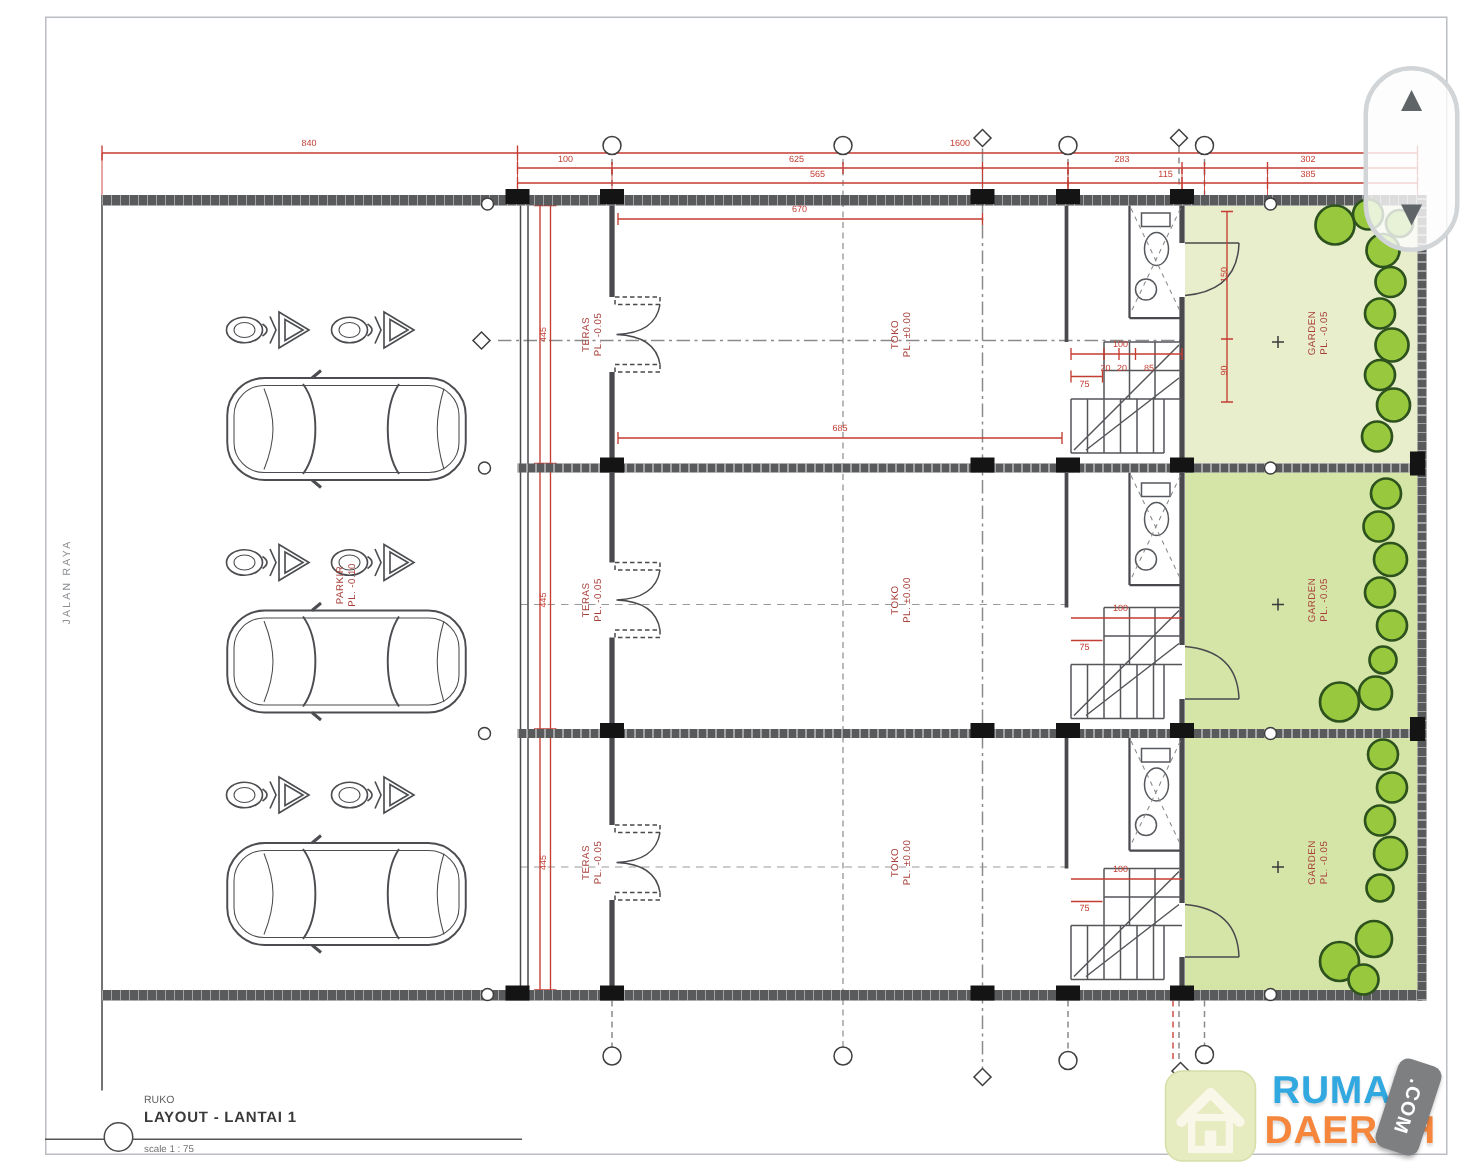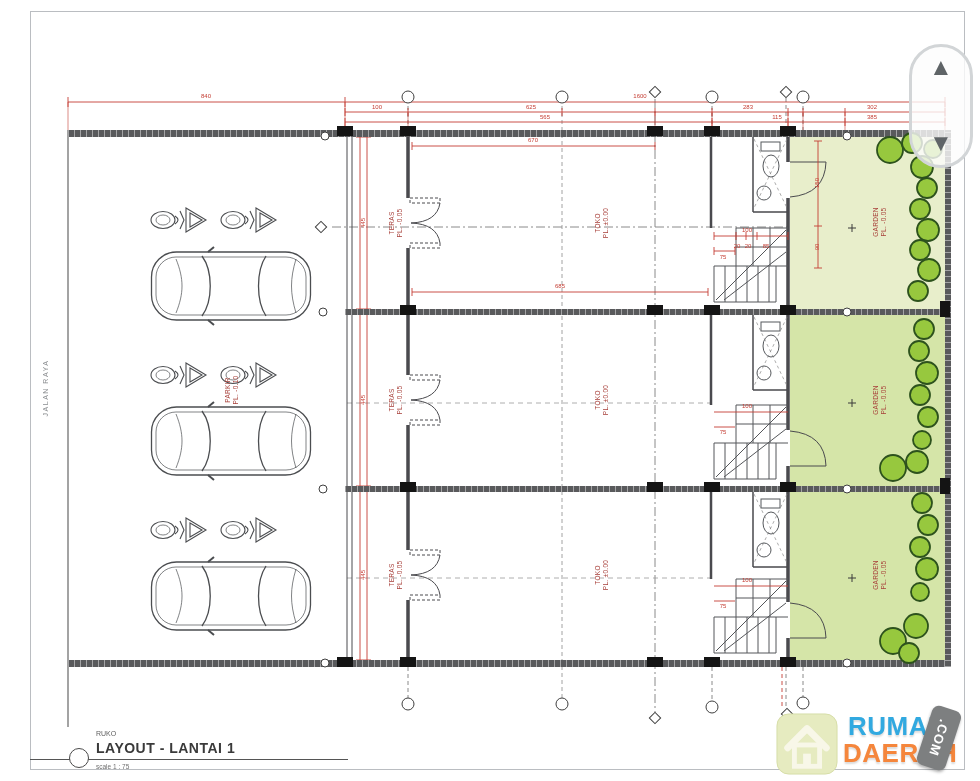--- a/index.html
+++ b/index.html
@@ -33,21 +33,21 @@
     border:3px solid #d2d5d7; border-radius:35px; background:rgba(253,253,253,0.8);
     box-sizing:border-box; display:flex; flex-direction:column; justify-content:space-between;
     align-items:center; padding:8px 0 10px 0;
   }
   .scroll-btn { color:#5f6467; font-size:24px; line-height:1; cursor:pointer; user-select:none; }
   
   #title-block { left:30px; top:720px; width:330px; height:55px; z-index:5; }
   #tb-circle { position:absolute; left:39px; top:28px; width:18px; height:18px; border:1.3px solid #4a4a4a; border-radius:50%; background:#fff; }
   #tb-line { position:absolute; left:0px; top:39px; width:318px; height:0; border-top:1.5px solid #555; }
   #tb-project { position:absolute; left:66px; top:10px; font-size:7px; color:#606060; }
-  #tb-title { position:absolute; left:66px; top:20px; font-size:14px; font-weight:bold; color:#3a3a3a; letter-spacing:0.5px; }
+  #tb-title { position:absolute; left:66px; top:20px; font-size:10px; font-weight:bold; color:#3a3a3a; letter-spacing:0.5px; }
   #tb-scale { position:absolute; left:66px; top:43px; font-size:6.5px; color:#707070; }
   
   #logo { left:774px; top:705px; width:200px; height:72px; z-index:25; }
   #logo-house { position:absolute; left:2px; top:8px; }
   #logo-word1 { position:absolute; left:74px; top:6px;  font-size:26px; font-weight:bold; color:#31a9e0; letter-spacing:0.5px; text-shadow:0 2px 2px rgba(0,0,0,0.15); }
   #logo-word2 { position:absolute; left:69px; top:33px; font-size:26px; font-weight:bold; color:#f5863c; letter-spacing:0.5px; text-shadow:0 2px 2px rgba(0,0,0,0.15); }
   #logo-tag {
     position:absolute; left:150px; top:2px; width:30px; height:62px; background:#7d7f80;
     border-radius:7px; transform:rotate(18deg); box-shadow:0 2px 3px rgba(0,0,0,0.3);
     display:flex; align-items:center; justify-content:center;

